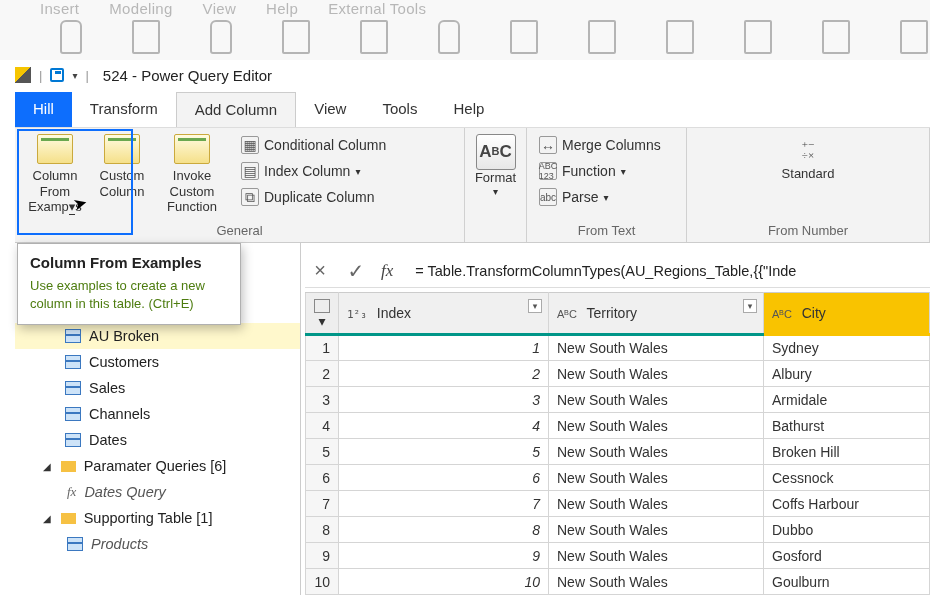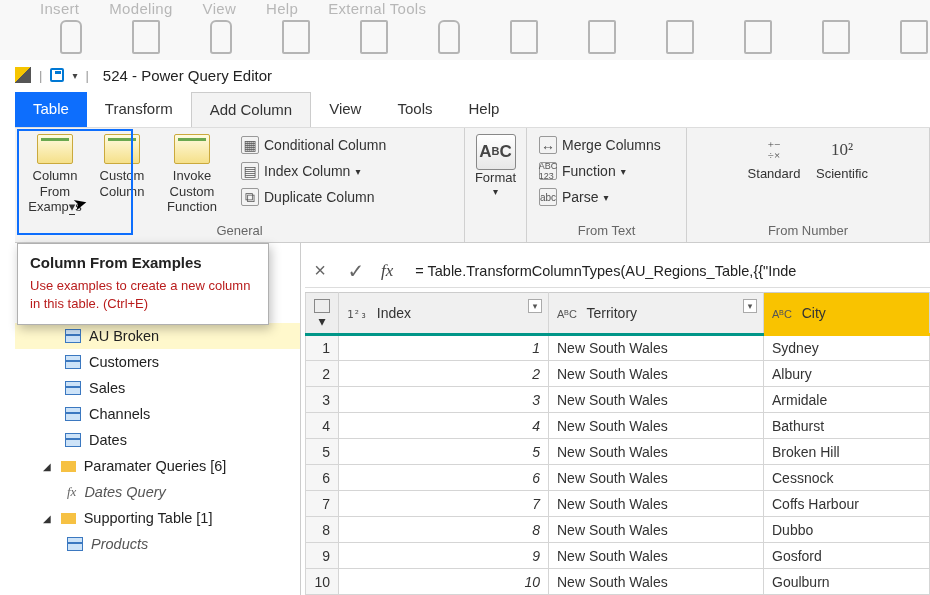--- a/index.html
+++ b/index.html
@@ -163,29 +163,29 @@
       font-family: "Cambria Math", serif;
       font-size:17px;
       color:#444;
       display:flex;align-items:center;justify-content:center;
       height:32px;
     }
     
     .tooltip {
       position:absolute;
       top:243px; left:17px;
-      width:252px;
+      width:224px;
       background:#fff;
       border:1px solid #b0b0b0;
       box-shadow:2px 4px 10px rgba(0,0,0,0.25);
       z-index:50;
       padding:10px 12px 12px;
     }
     .tooltip h4 { font-size:15px;font-weight:600;margin-bottom:6px;color:#222; }
-    .tooltip p { font-size:13px;color:#b91c1c;line-height:1.35; }
+    .tooltip p { font-size:13px;color:#4d7c0f;line-height:1.35; }
     
     .queries {
       position:absolute;
       top:243px; left:15px;
       width:286px; bottom:0;
       background:#fff;
       border-right:1px solid #ccc;
       padding-top:80px;
     }
     .query-item {
@@ -276,21 +276,21 @@
 <div class="titlebar">
   <span class="app-icon"></span>
   <span class="sep">|</span>
   <span class="save-icon"></span>
   <span class="dropdown-caret">▾</span>
   <span class="sep">|</span>
   <span class="title">524 - Power Query Editor</span>
 </div>
 
 <div class="tabs">
-  <div class="tab file">Table</div>
+  <div class="tab file">Hill</div>
   <div class="tab">Transform</div>
   <div class="tab active">Add Column</div>
   <div class="tab">View</div>
   <div class="tab">Tools</div>
   <div class="tab">Help</div>
 </div>
 
 <div class="ribbon">
   <div class="group" style="width:450px;">
     <div class="group-body">
@@ -356,24 +356,20 @@
       </div>
     </div>
     <div class="group-lbl">From Text</div>
   </div>
 
   <div class="group" style="flex:1;">
     <div class="group-body" style="justify-content:center;gap:12px;">
       <div class="bigbtn" style="width:56px;">
         <div class="num-expr" style="font-size:11px;line-height:1;">+−<br>÷×</div>
         <span>Standard</span>
-      </div>
-      <div class="bigbtn" style="width:56px;">
-        <div class="num-expr">10²</div>
-        <span>Scientific</span>
       </div>
     </div>
     <div class="group-lbl">From Number</div>
   </div>
 </div>
 
 <div class="highlight-box"></div>
 <div class="cursor">➤</div>
 
 <div class="tooltip">

